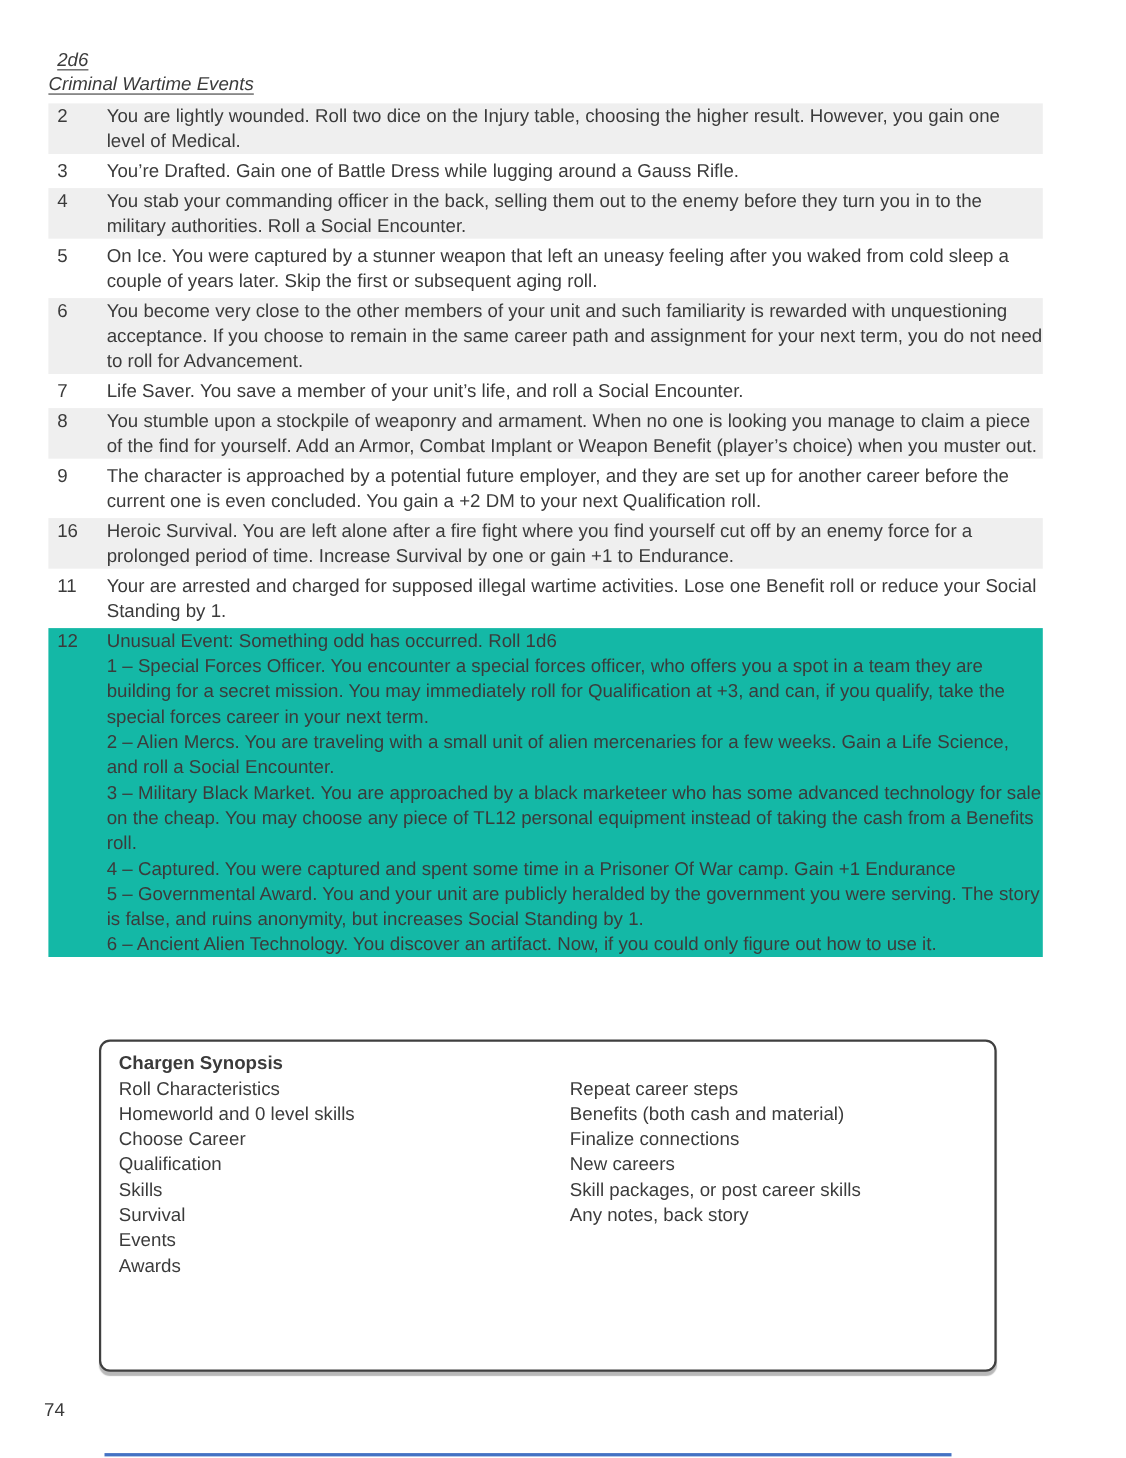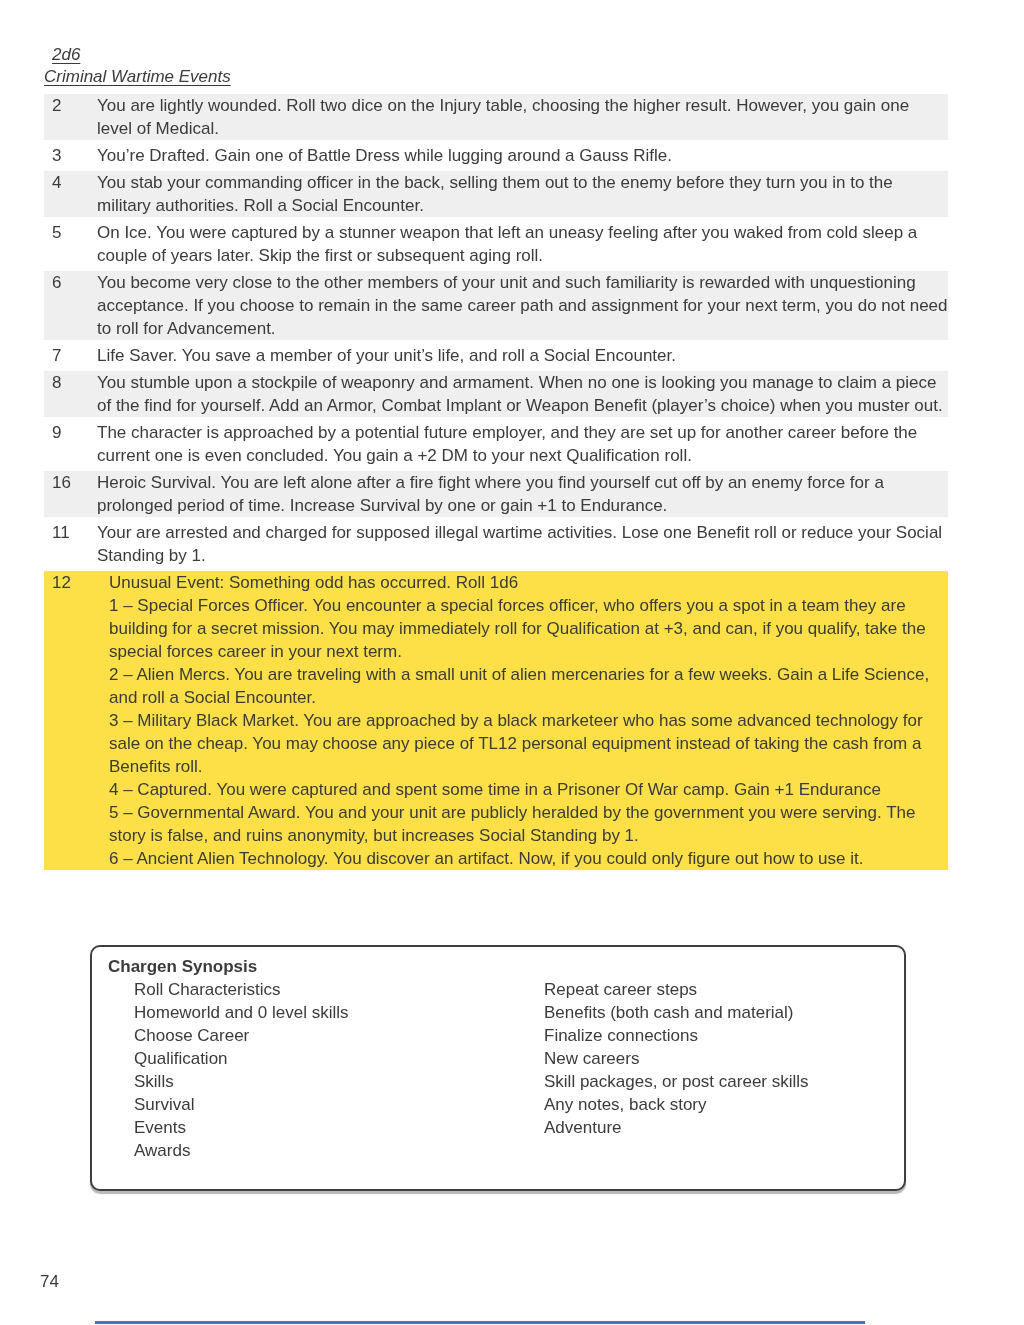--- a/index.html
+++ b/index.html
@@ -39,32 +39,32 @@
     margin-bottom: 4px;
   }
   .row.shaded { background: #efefef; }
   .row .roll { width: 53px; padding-left: 8px; box-sizing: border-box; flex: none; }
   .row .text { flex: 1; }
 
   
   .synopsis {
     position: absolute;
     left: 90px; top: 945px;
-    width: 816px; height: 246px;
+    width: 816px; height: 302px;
     box-sizing: border-box;
     border: 2px solid #3f3f3f;
     border-radius: 10px;
     box-shadow: 0 3px 1px rgba(125,125,125,0.55);
     padding: 8px 16px;
     font-size: 17px;
     line-height: 23px;
     background: #ffffff;
   }
   .synopsis-title { font-weight: bold; }
-  .synopsis-cols { display: flex; margin-left: 26px; }
+  .synopsis-cols { display: flex; }
   .syn-col-left { width: 410px; flex: none; }
   .syn-col-right { flex: 1; }
 
   .page-num {
     position: absolute;
     left: 40px; top: 1272px;
     font-size: 17px;
   }
 
   .bottom-rule {
@@ -135,21 +135,21 @@
         <div class="text">
           <div>Heroic Survival. You are left alone after a fire fight where you find yourself cut off by an enemy force for a prolonged period of time. Increase Survival by one or gain +1 to Endurance.</div>
         </div>
       </div>
       <div class="row">
         <div class="roll">11</div>
         <div class="text">
           <div>Your are arrested and charged for supposed illegal wartime activities. Lose one Benefit roll or reduce your Social Standing by 1.</div>
         </div>
       </div>
-      <div class="row shaded" style="background: #fde047; gap: 12px;">
+      <div class="row shaded" style="background: #14b8a6;">
         <div class="roll">12</div>
         <div class="text">
           <div>Unusual Event: Something odd has occurred. Roll 1d6</div>
           <div>1 – Special Forces Officer. You encounter a special forces officer, who offers you a spot in a team they are building for a secret mission. You may immediately roll for Qualification at +3, and can, if you qualify, take the special forces career in your next term.</div>
           <div>2 – Alien Mercs. You are traveling with a small unit of alien mercenaries for a few weeks. Gain a Life Science, and roll a Social Encounter.</div>
           <div>3 – Military Black Market. You are approached by a black marketeer who has some advanced technology for sale on the cheap. You may choose any piece of TL12 personal equipment instead of taking the cash from a Benefits roll.</div>
           <div>4 – Captured. You were captured and spent some time in a Prisoner Of War camp. Gain +1 Endurance</div>
           <div>5 – Governmental Award. You and your unit are publicly heralded by the government you were serving. The story is false, and ruins anonymity, but increases Social Standing by 1.</div>
           <div>6 – Ancient Alien Technology. You discover an artifact. Now, if you could only figure out how to use it.</div>
         </div>
@@ -170,20 +170,19 @@
         <div>Events</div>
         <div>Awards</div>
       </div>
     <div class="syn-col-right">
         <div>Repeat career steps</div>
         <div>Benefits (both cash and material)</div>
         <div>Finalize connections</div>
         <div>New careers</div>
         <div>Skill packages, or post career skills</div>
         <div>Any notes, back story</div>
-        <div>Adventure</div>
       </div>
   </div>
 </div>
 
 <div class="page-num">74</div>
 
 <div class="bottom-rule" style="background: rgb(68, 114, 196);"></div>
 
 </body></html>

